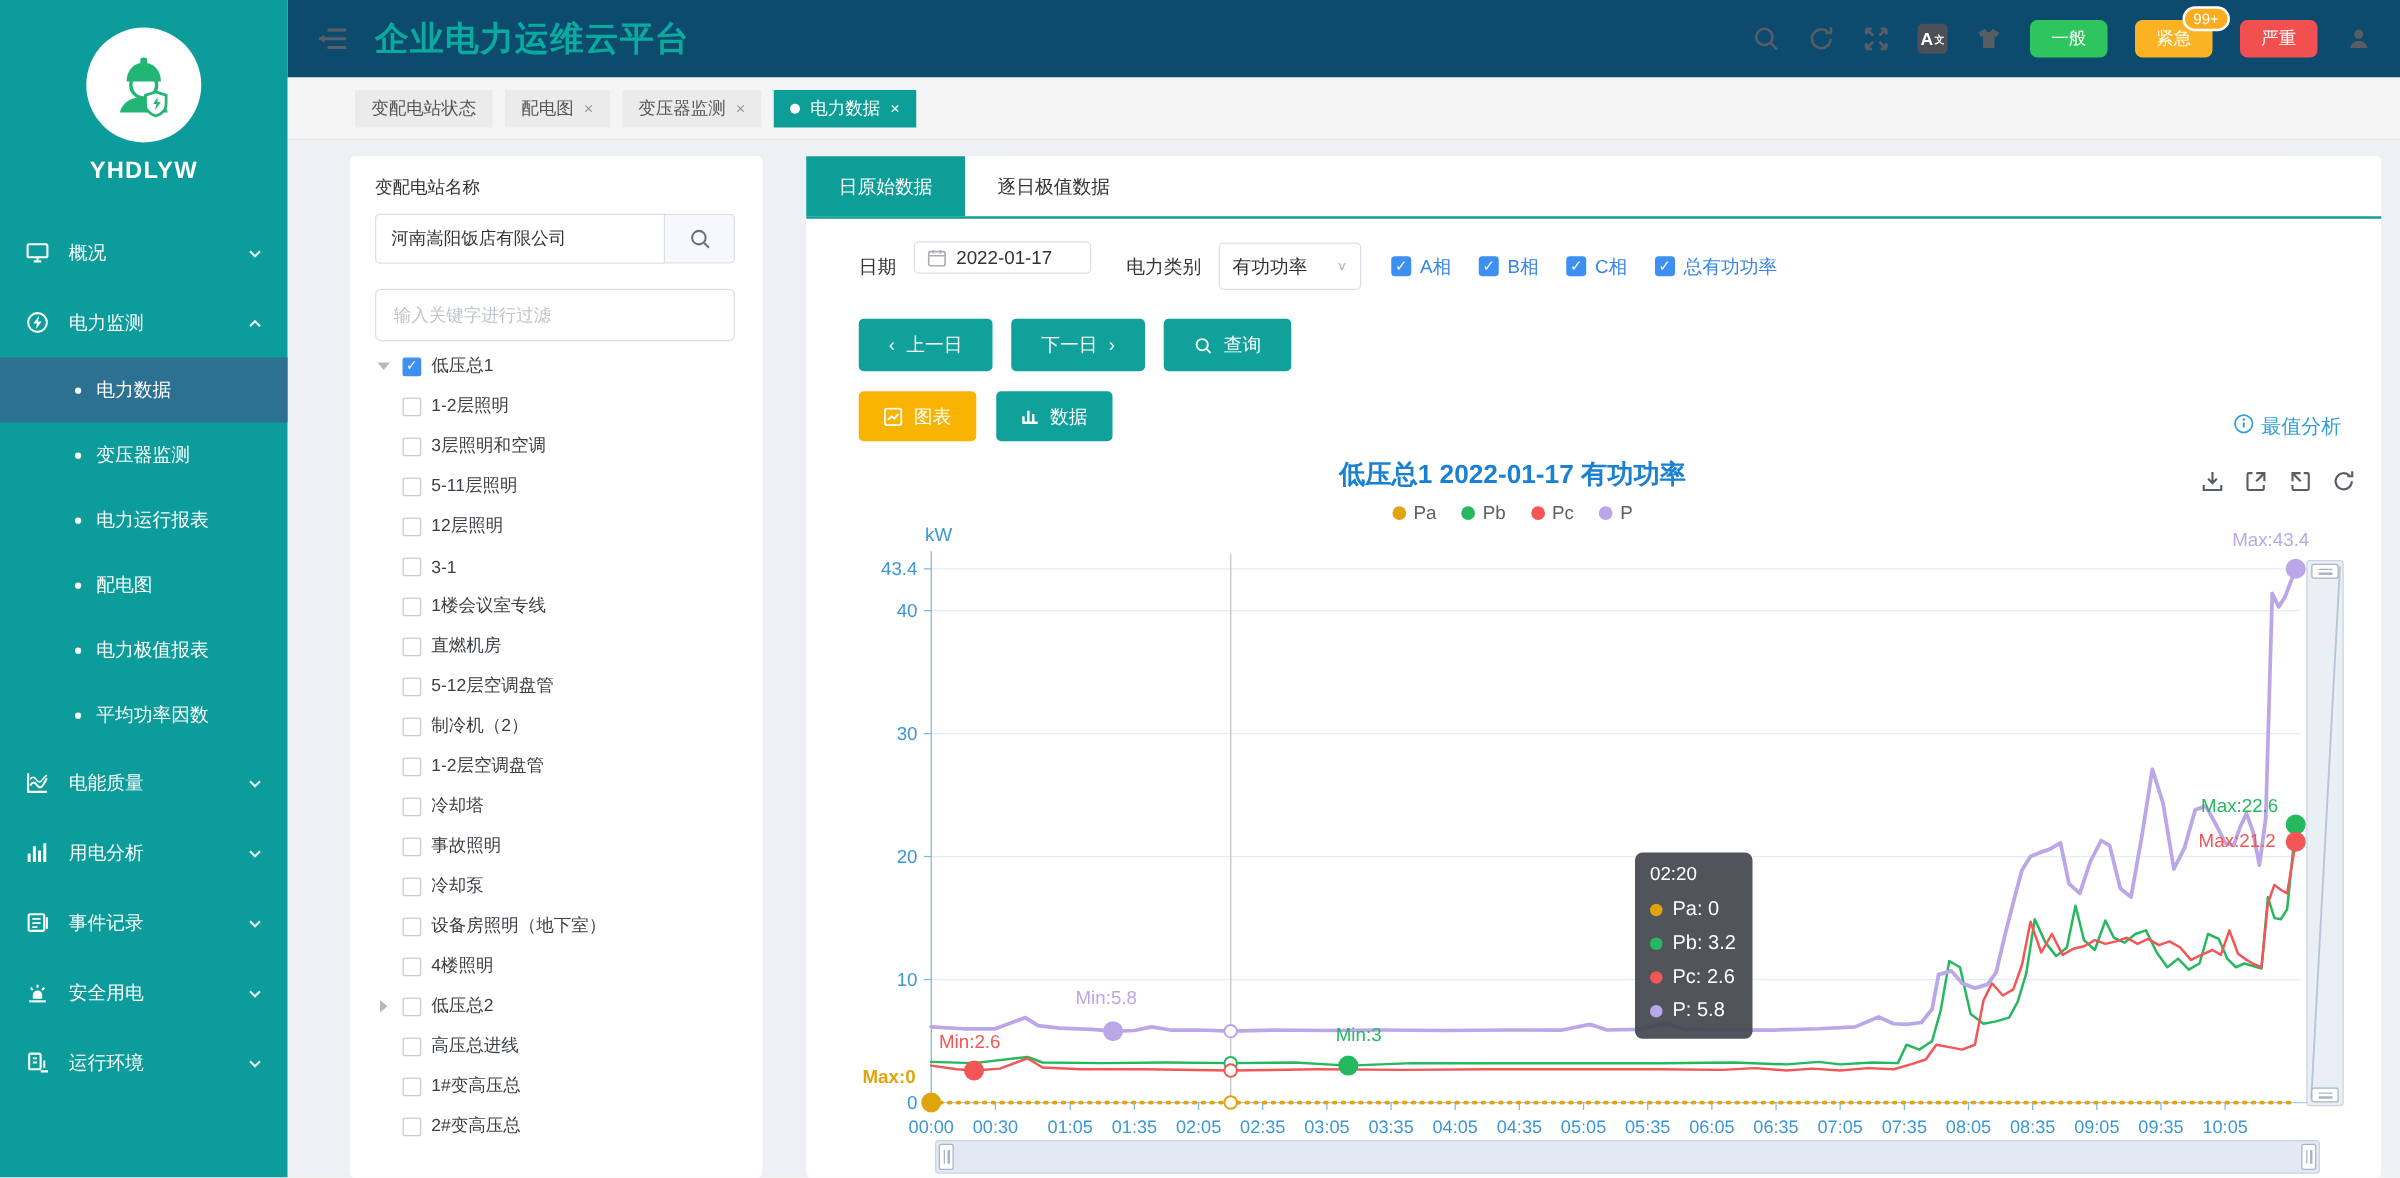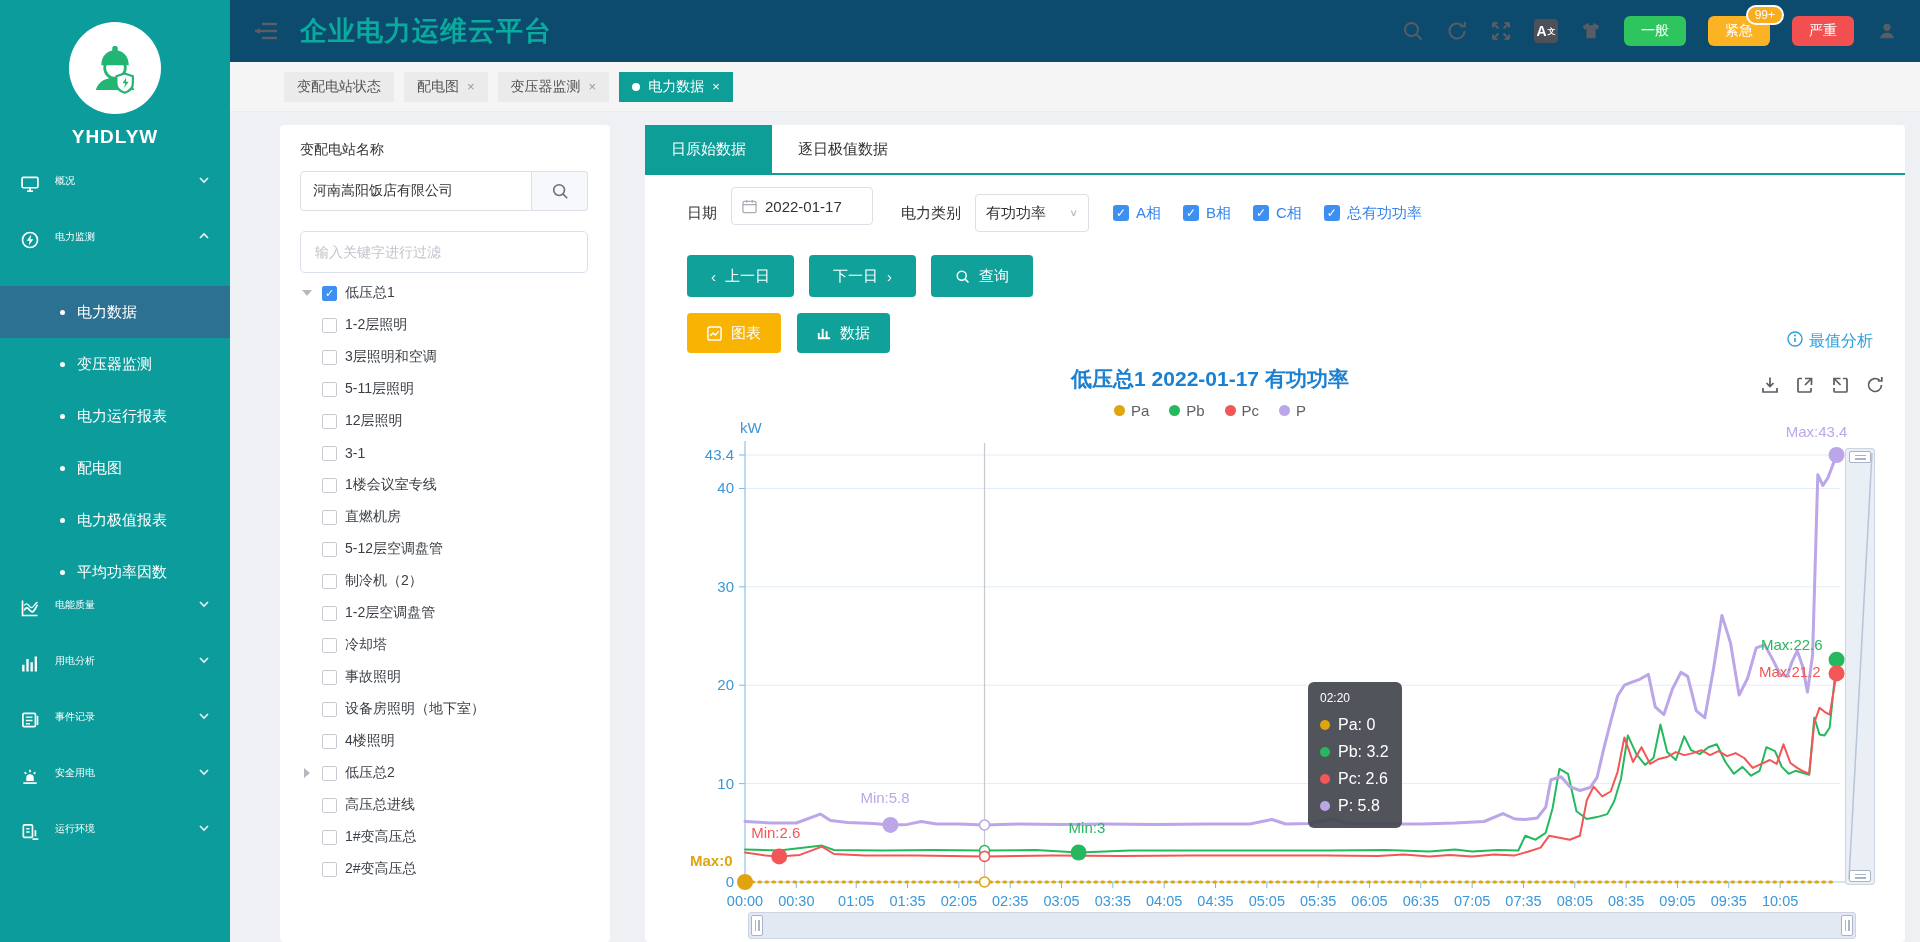--- a/index.html
+++ b/index.html
@@ -2,21 +2,21 @@
 <html><head>
 <meta charset="utf-8">
 <style>
   *{box-sizing:border-box;margin:0;padding:0}
   html,body{width:1920px;height:942px}
   body{position:relative;background:#eef0f3;font-family:"Liberation Sans",sans-serif;overflow:hidden;font-size:14px;color:#333}
   
   .sidebar{position:absolute;left:0;top:0;width:230px;height:942px;background:#0d9c9c;color:#fff;z-index:5}
   .logo-circle{width:92px;height:92px;border-radius:50%;background:#fff;margin:22px auto 12px;display:flex;align-items:center;justify-content:center}
   .logo-text{text-align:center;font-size:19px;font-weight:bold;letter-spacing:1px;margin-bottom:26px}
-  .nav-item{height:56px;display:flex;padding:0 20px;font-size:10px;cursor:pointer}
+  .nav-item{height:56px;display:flex;align-items:center;padding:0 20px;font-size:15px;cursor:pointer}
   .nav-item .nicon{width:20px;height:20px;margin-right:15px;flex:none}
   .nav-item .chev{margin-left:auto;width:12px;height:12px;opacity:.9}
   .sub-item{height:52px;display:flex;align-items:center;padding-left:60px;font-size:15px;cursor:pointer}
   .sub-item.active{background:#2c7191}
   .sub-item .dot{width:5px;height:5px;border-radius:50%;background:#fff;margin-right:12px;flex:none}
   
   .header{position:absolute;left:230px;top:0;width:1690px;height:62px;background:#0c4a6e;display:flex;align-items:center;padding:0 22px 0 24px}
   .hamburger{width:24px;height:20px;margin-right:22px;cursor:pointer}
   .app-title{color:#0aab9f;font-size:27px;font-weight:bold;letter-spacing:1px}
   .header-right{margin-left:auto;display:flex;align-items:center;gap:22px}
@@ -48,21 +48,21 @@
   .caret-right{width:0;height:0;border-top:5px solid transparent;border-bottom:5px solid transparent;border-left:6px solid #b4b8bf}
   .tcb{width:15px;height:15px;border:1px solid #c6cad1;border-radius:2px;background:#fff;flex:none}
   .tcb.checked{background:#3d8ff2;border-color:#3d8ff2;color:#fff;font-size:11px;line-height:13px;text-align:center}
   
   .main-card{position:absolute;left:645px;top:125px;width:1260px;height:817px;background:#fff;border-radius:4px;z-index:1}
   .mtabs{height:50px;display:flex;border-bottom:2px solid #0d9e98}
   .mtab{padding:0 26px;display:flex;align-items:center;font-size:15px;color:#333;cursor:pointer}
   .mtab.active{background:#0d9e98;color:#fff}
   .filter-row{position:absolute;top:68px;left:42px;display:flex;align-items:center;height:40px}
   .flabel{font-size:15px;color:#333}
-  .date-input{width:142px;height:38px;border:1px solid #dcdfe6;border-radius:4px;display:flex;align-items:center;padding:0 10px;gap:8px;margin:0 28px 14px 14px;cursor:pointer;color:#333;font-size:15px}
+  .date-input{width:142px;height:26px;border:1px solid #dcdfe6;border-radius:4px;display:flex;align-items:center;padding:0 10px;gap:8px;margin:0 28px 14px 14px;cursor:pointer;color:#333;font-size:15px}
   .select{width:114px;height:38px;border:1px solid #dcdfe6;border-radius:4px;display:flex;align-items:center;padding:0 10px;margin:0 24px 0 14px;cursor:pointer;color:#333;font-size:15px}
   .select .sarrow{margin-left:auto;color:#b6bac2;font-size:12px;transform:scaleY(.8)}
   .phases{display:flex;align-items:center;gap:22px}
   .phase{display:flex;align-items:center;gap:7px;cursor:pointer;color:#3585ec;font-size:15px}
   .pcb{width:16px;height:16px;border-radius:3px;background:#3d8ff2;color:#fff;font-size:12px;line-height:16px;text-align:center}
   .btn-row{position:absolute;top:130px;left:42px;display:flex;gap:15px}
   .tbtn{height:42px;padding:0 24px;background:#0fa19a;border:none;border-radius:4px;color:#fff;font-size:15px;cursor:pointer;display:flex;align-items:center;gap:9px;font-family:"Liberation Sans",sans-serif}
   .btn-row2{position:absolute;top:188px;left:42px;display:flex;gap:16px}
   .btn-row2 .tbtn{height:40px;padding:0 20px}
   .tbtn.yellow{background:#f9b303}
@@ -71,21 +71,21 @@
   .chart-wrap{position:absolute;left:35px;top:240px;width:1225px;height:575px}
   .ct-head{position:absolute;left:0;top:0;width:1060px;text-align:center}
   .chart-title{font-size:21px;font-weight:bold;color:#1a80d2}
   .legend{margin-top:9px;display:flex;justify-content:center;gap:20px}
   .litem{display:flex;align-items:center;gap:6px;font-size:15px;color:#5c6066;cursor:pointer}
   .ldot{width:11px;height:11px;border-radius:50%}
   .chart-toolbar{position:absolute;right:20px;top:10px;display:flex;gap:15px}
   .ctool{width:20px;height:20px;cursor:pointer}
   .chart-svg{position:absolute;left:0;top:46px}
   .tooltip{position:absolute;left:628px;top:317px;width:94px;background:rgba(68,71,78,.93);border-radius:6px;padding:9px 12px;color:#fff;z-index:6;pointer-events:none}
-  .tt-title{font-size:12px;margin-bottom:6px}
+  .tt-title{font-size:15px;margin-bottom:6px}
   .tt-row{display:flex;align-items:center;gap:8px;font-size:16px;height:27px}
   .tt-dot{width:10px;height:10px;border-radius:50%;flex:none}
   .vslider{position:absolute;left:1165px;top:83px;width:30px;height:437px;background:#eaeef5;border:1px solid #ccd4e2;border-radius:3px}
   .hslider{position:absolute;left:68px;top:547px;width:1108px;height:27px;background:#e3e9f2;border:1px solid #ccd4e2;border-radius:3px}
   .grip{position:absolute;background:#fff;border:1px solid #a9b4c6;border-radius:2px;display:flex;align-items:center;justify-content:center;gap:2px}
   .grip i{display:block;background:#a9b4c6}
   .grip.h{width:12px;height:21px;top:2px}
   .grip.h i{width:1.5px;height:11px}
   .grip.v{height:12px;width:22px;left:3px;flex-direction:column}
   .grip.v i{height:1.5px;width:11px}
@@ -329,20 +329,24 @@
         <span class="tcb"></span>
         <span>1-2层空调盘管</span>
       </div>
       <div class="tree-row child">
         <span class="tcb"></span>
         <span>冷却塔</span>
       </div>
       <div class="tree-row child">
         <span class="tcb"></span>
         <span>事故照明</span>
+      </div>
+      <div class="tree-row child">
+        <span class="tcb"></span>
+        <span>冷却泵</span>
       </div>
       <div class="tree-row child">
         <span class="tcb"></span>
         <span>设备房照明（地下室）</span>
       </div>
       <div class="tree-row child">
         <span class="tcb"></span>
         <span>4楼照明</span>
       </div>
       <div class="tree-row">

